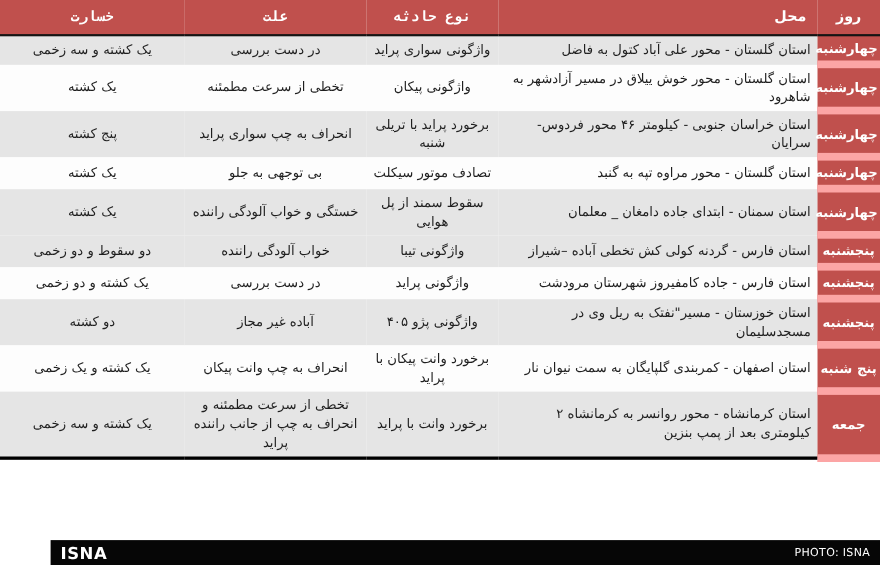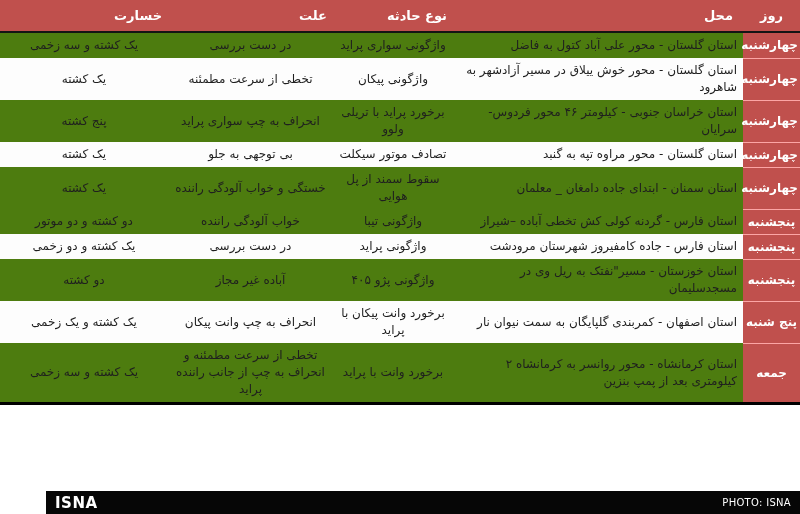--- a/index.html
+++ b/index.html
@@ -19,32 +19,32 @@
   col.w-cause{width:165px;}
   col.w-damage{width:168px;}
   thead th{
     background:#c0504d;color:#ffffff;
     font-size:13px;font-weight:bold;
     height:27px;padding:2px 6px;
     border-bottom:2px solid #141414;
   }
   th.c-day{text-align:center;padding:2px 2px;}
   th.c-location{text-align:right;padding-right:10px;}
-  th.c-type,th.c-cause,th.c-damage{text-align:right;}
+  th.c-type,th.c-cause,th.c-damage{text-align:center;font-family:Liberation Mono, monospace;}
   tbody td{
     font-size:12px;color:#1f1f1f;
     padding:4px 6px;line-height:17px;
     vertical-align:middle;
   }
-  tr.row-gray td{background:#4d7c0f;}
+  tr.row-gray td{background:#e5e5e5;}
   tr.row-white td{background:#fdfdfd;}
   tbody td.c-day{
     background:#c0504d;color:#ffffff;
     text-align:center;font-weight:bold;font-size:12px;
-    padding:3px 2px;border-bottom:1px solid #fca5a5;
+    padding:3px 2px;border-bottom:7px solid #fca5a5;
     line-height:16px;
   }
   tr.sum-row td.c-day{font-size:9.5px;line-height:13px;}
   td.c-location{text-align:right;}
   td.c-type,td.c-cause,td.c-damage{text-align:center;}
   .footer{
     position:absolute;left:0;right:0;bottom:0;height:23px;
     background:#060606;color:#ffffff;
     display:flex;justify-content:space-between;align-items:center;
     padding:0 9px;
@@ -85,21 +85,21 @@
         <tr class="row-white">
           <td class="c-day">چهارشنبه</td>
           <td class="c-location">استان گلستان - محور خوش ییلاق در مسیر آزادشهر به شاهرود</td>
           <td class="c-type">واژگونی پیکان</td>
           <td class="c-cause">تخطی از سرعت مطمئنه</td>
           <td class="c-damage">یک کشته</td>
         </tr>
         <tr class="row-gray">
           <td class="c-day">چهارشنبه</td>
           <td class="c-location">استان خراسان جنوبی - کیلومتر ۴۶ محور فردوس- سرایان</td>
-          <td class="c-type">برخورد پراید با تریلی ولوو</td>
+          <td class="c-type">برخورد پراید با تریلی شنبه</td>
           <td class="c-cause">انحراف به چپ سواری پراید</td>
           <td class="c-damage">پنج کشته</td>
         </tr>
         <tr class="row-white">
           <td class="c-day">چهارشنبه</td>
           <td class="c-location">استان گلستان - محور مراوه تپه به گنبد</td>
           <td class="c-type">تصادف موتور سیکلت</td>
           <td class="c-cause">بی توجهی به جلو</td>
           <td class="c-damage">یک کشته</td>
         </tr>
@@ -108,21 +108,21 @@
           <td class="c-location">استان سمنان - ابتدای جاده دامغان _ معلمان</td>
           <td class="c-type">سقوط سمند از پل هوایی</td>
           <td class="c-cause">خستگی و خواب آلودگی راننده</td>
           <td class="c-damage">یک کشته</td>
         </tr>
         <tr class="row-gray">
           <td class="c-day">پنجشنبه</td>
           <td class="c-location">استان فارس - گردنه کولی کش تخطی آباده –شیراز</td>
           <td class="c-type">واژگونی تیبا</td>
           <td class="c-cause">خواب آلودگی راننده</td>
-          <td class="c-damage">دو کشته و دو موتور</td>
+          <td class="c-damage">دو سقوط و دو زخمی</td>
         </tr>
         <tr class="row-white">
           <td class="c-day">پنجشنبه</td>
           <td class="c-location">استان فارس - جاده کامفیروز شهرستان مرودشت</td>
           <td class="c-type">واژگونی پراید</td>
           <td class="c-cause">در دست بررسی</td>
           <td class="c-damage">یک کشته و دو زخمی</td>
         </tr>
         <tr class="row-gray">
           <td class="c-day">پنجشنبه</td>

